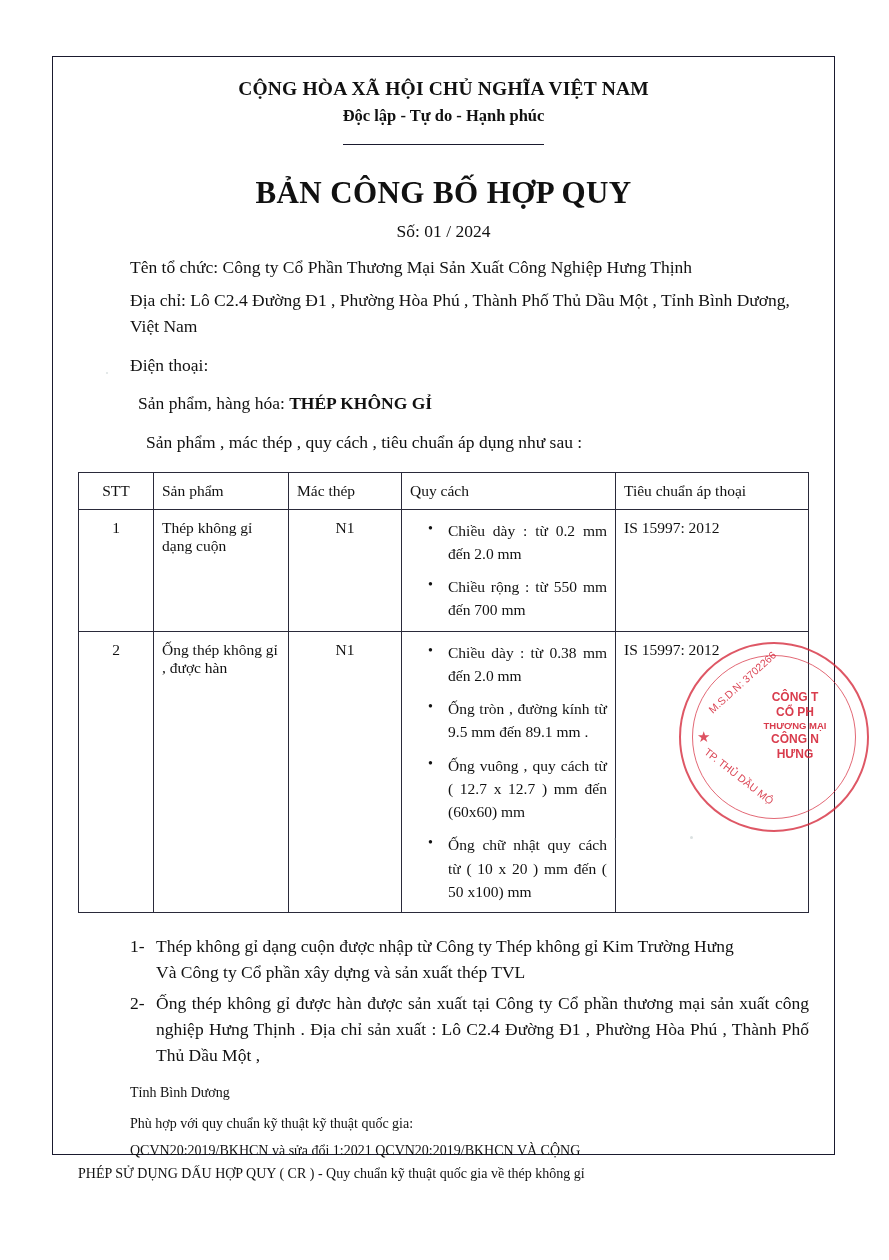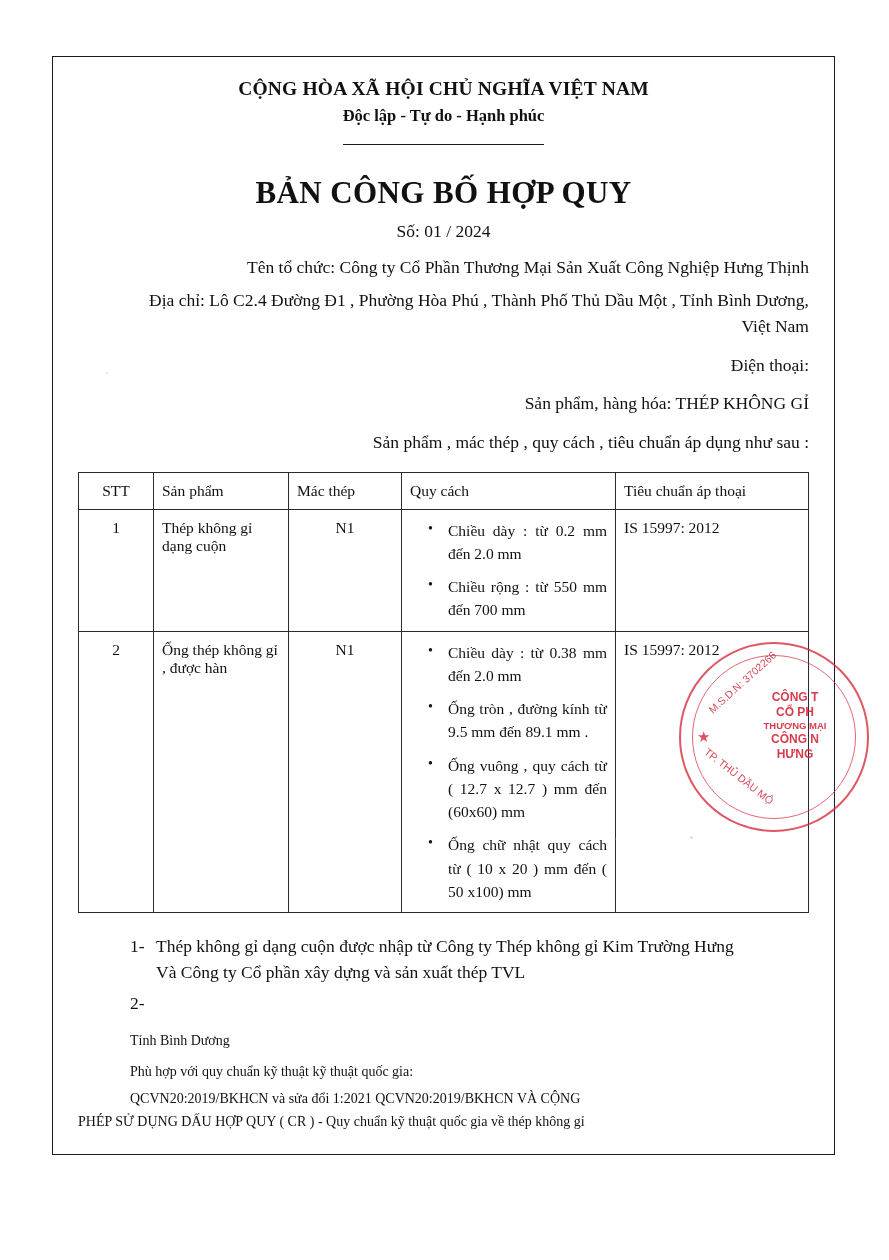--- a/index.html
+++ b/index.html
@@ -62,28 +62,28 @@
   }
   .doc-number {
     font-size: 17.5px;
     margin-top: 10px;
   }
 
   .para {
     font-size: 17.5px;
     line-height: 1.52;
     margin-top: 12px;
-    text-align: right;
+    text-align: left;
   }
   .para.indent-1 { padding-left: 52px; }
   .para.indent-2 { padding-left: 60px; }
   .para.indent-3 { padding-left: 68px; }
   .para.tight { margin-top: 6px; }
 
-  .bold { font-weight: normal; }
+  .bold { font-weight: bold; }
 
   
   table.spec {
     width: 100%;
     border-collapse: collapse;
     margin-top: 16px;
     font-size: 15.5px;
     table-layout: fixed;
   }
   table.spec th, table.spec td {
@@ -313,20 +313,21 @@
   <div class="notes">
     <div class="note">
       <span class="num">1-</span>
       <span class="txt">
         <span class="cont">Thép không gỉ dạng cuộn được nhập từ Công ty Thép không gỉ Kim Trường Hưng</span>
         <span class="cont">Và Công ty Cổ phần xây dựng và sản xuất thép TVL</span>
       </span>
     </div>
     <div class="note note-justify">
       <span class="num">2-</span>
+      <span class="txt">Ống thép không gỉ được hàn được sản xuất tại Công ty Cổ phần thương mại sản xuất công nghiệp Hưng Thịnh . Địa chỉ sản xuất : Lô C2.4 Đường Đ1 , Phường Hòa Phú , Thành Phố Thủ Dầu Một ,</span>
     </div>
   </div>
 
   <div class="footer-block">
     <div class="l1">Tỉnh Bình Dương</div>
     <div class="l2">Phù hợp với quy chuẩn kỹ thuật kỹ thuật quốc gia:</div>
     <div class="l3">QCVN20:2019/BKHCN và sửa đổi 1:2021  QCVN20:2019/BKHCN VÀ CỘNG</div>
     <div class="l4">PHÉP SỬ DỤNG DẤU HỢP QUY ( CR ) -  Quy chuẩn kỹ thuật quốc gia về thép không gỉ</div>
   </div>
 

